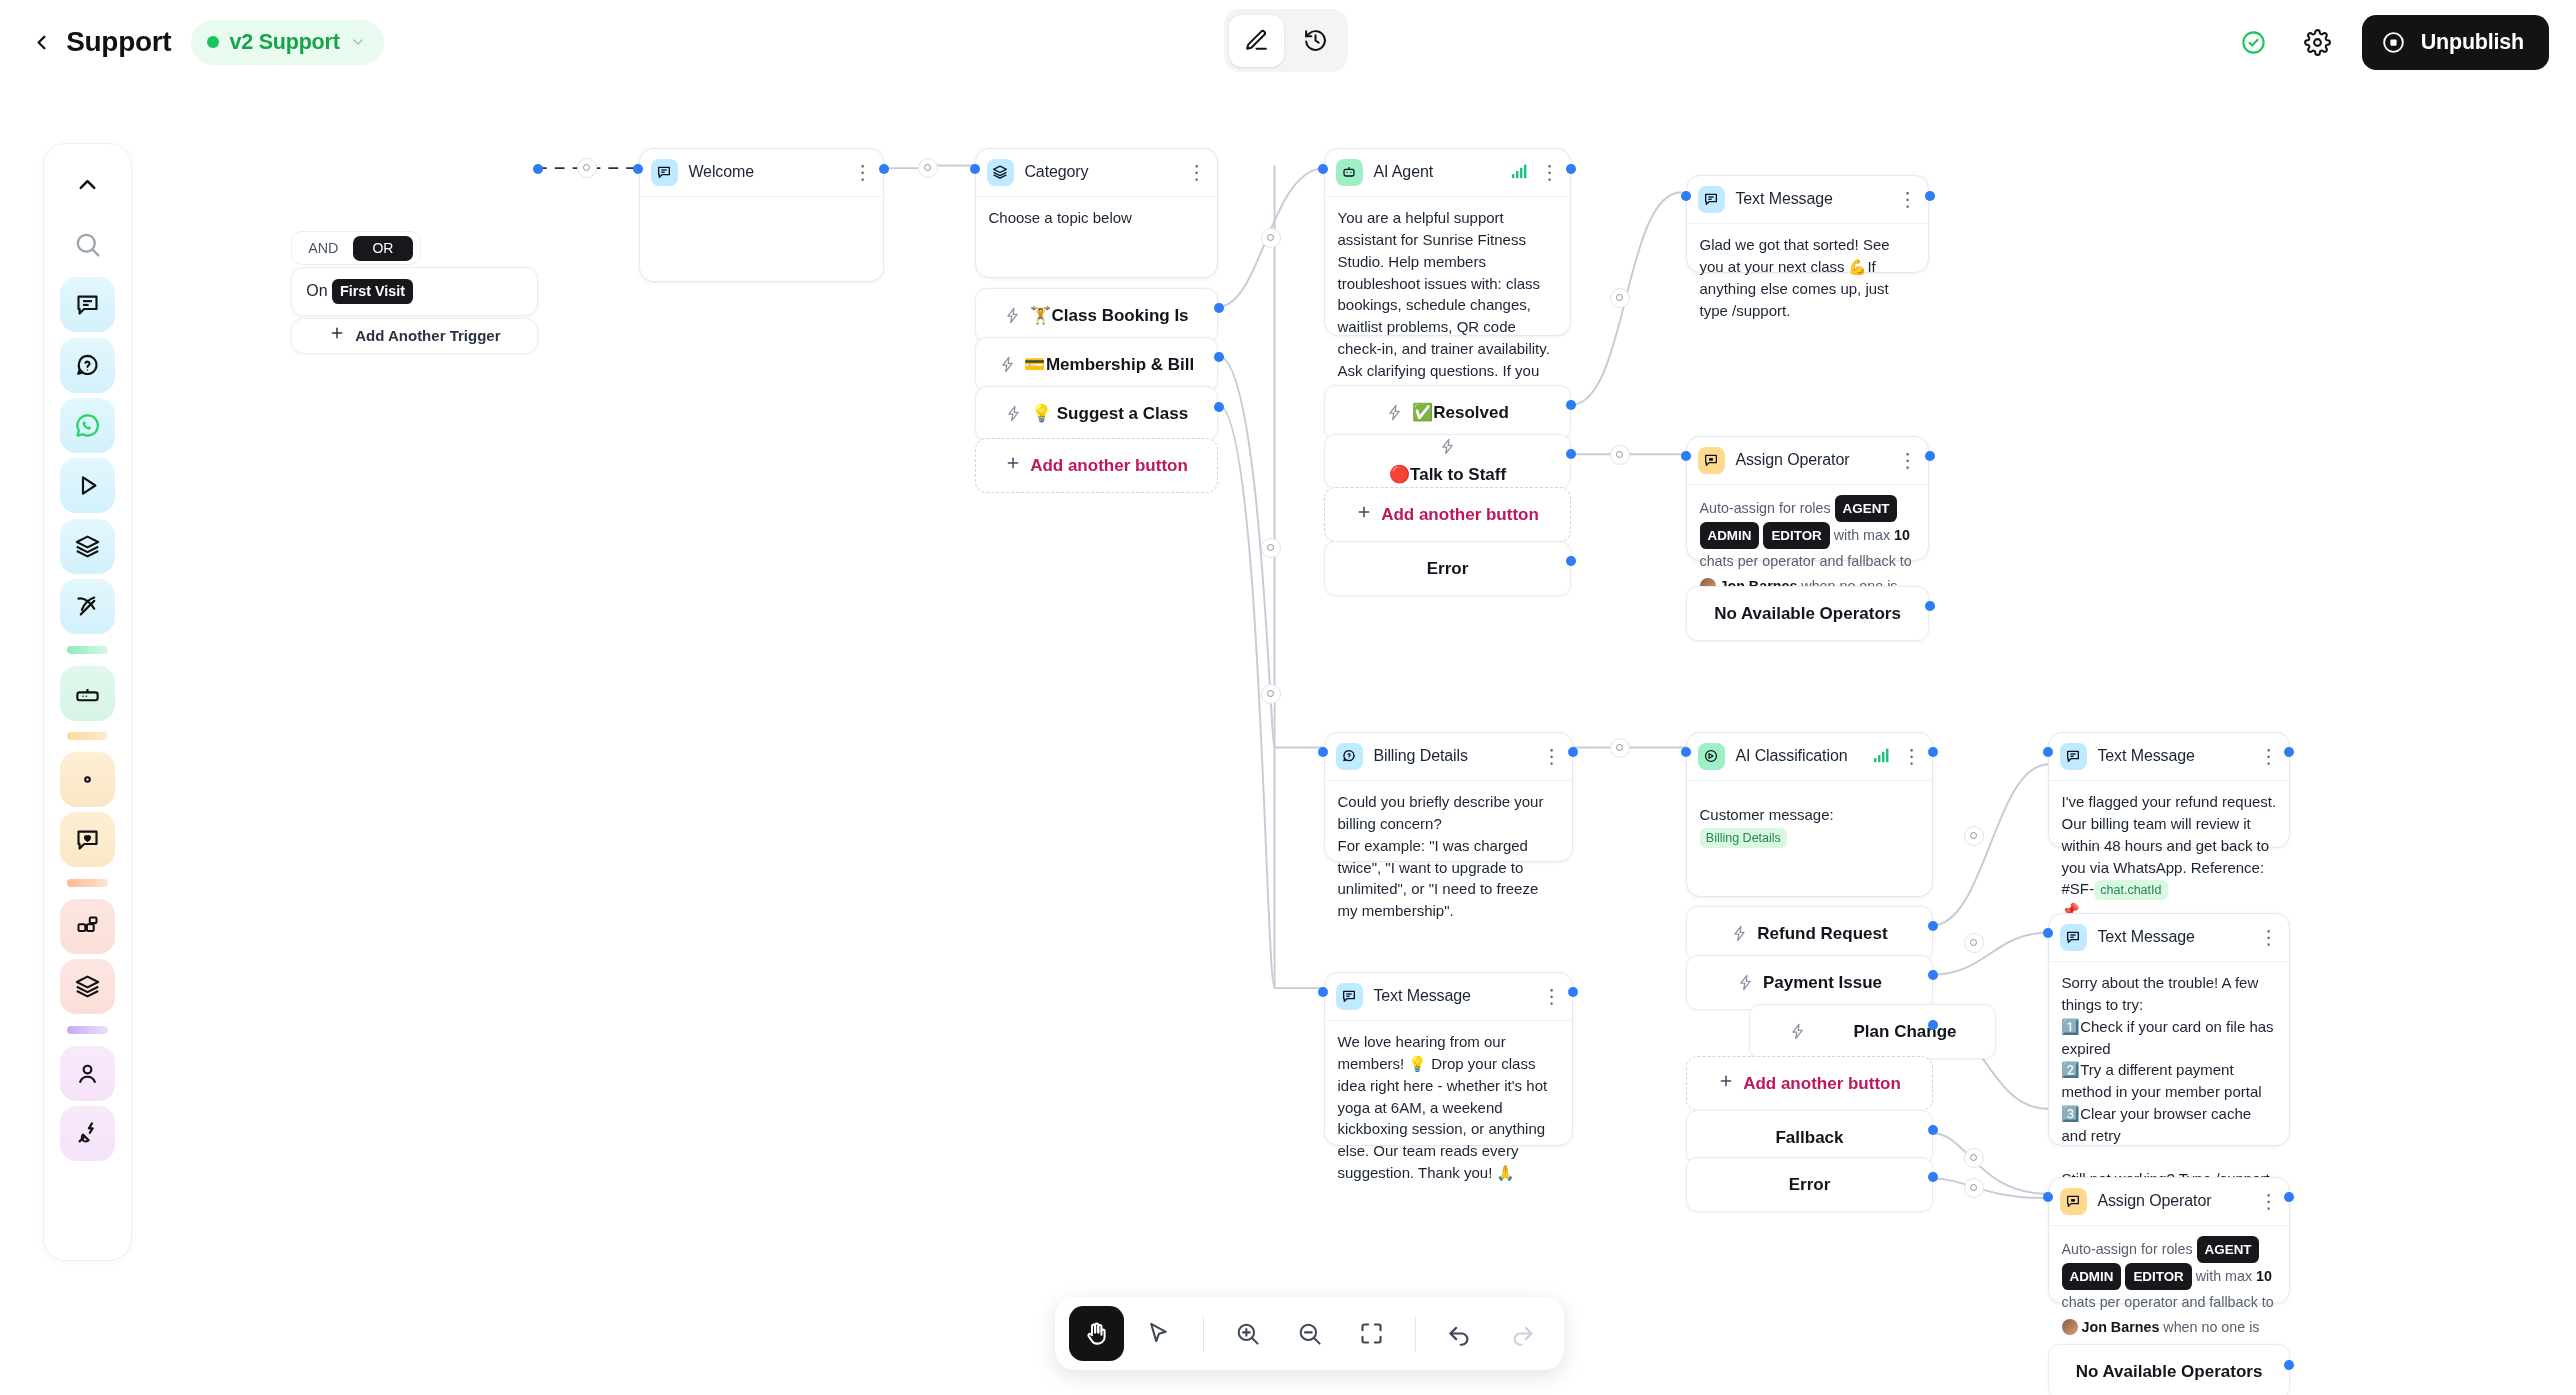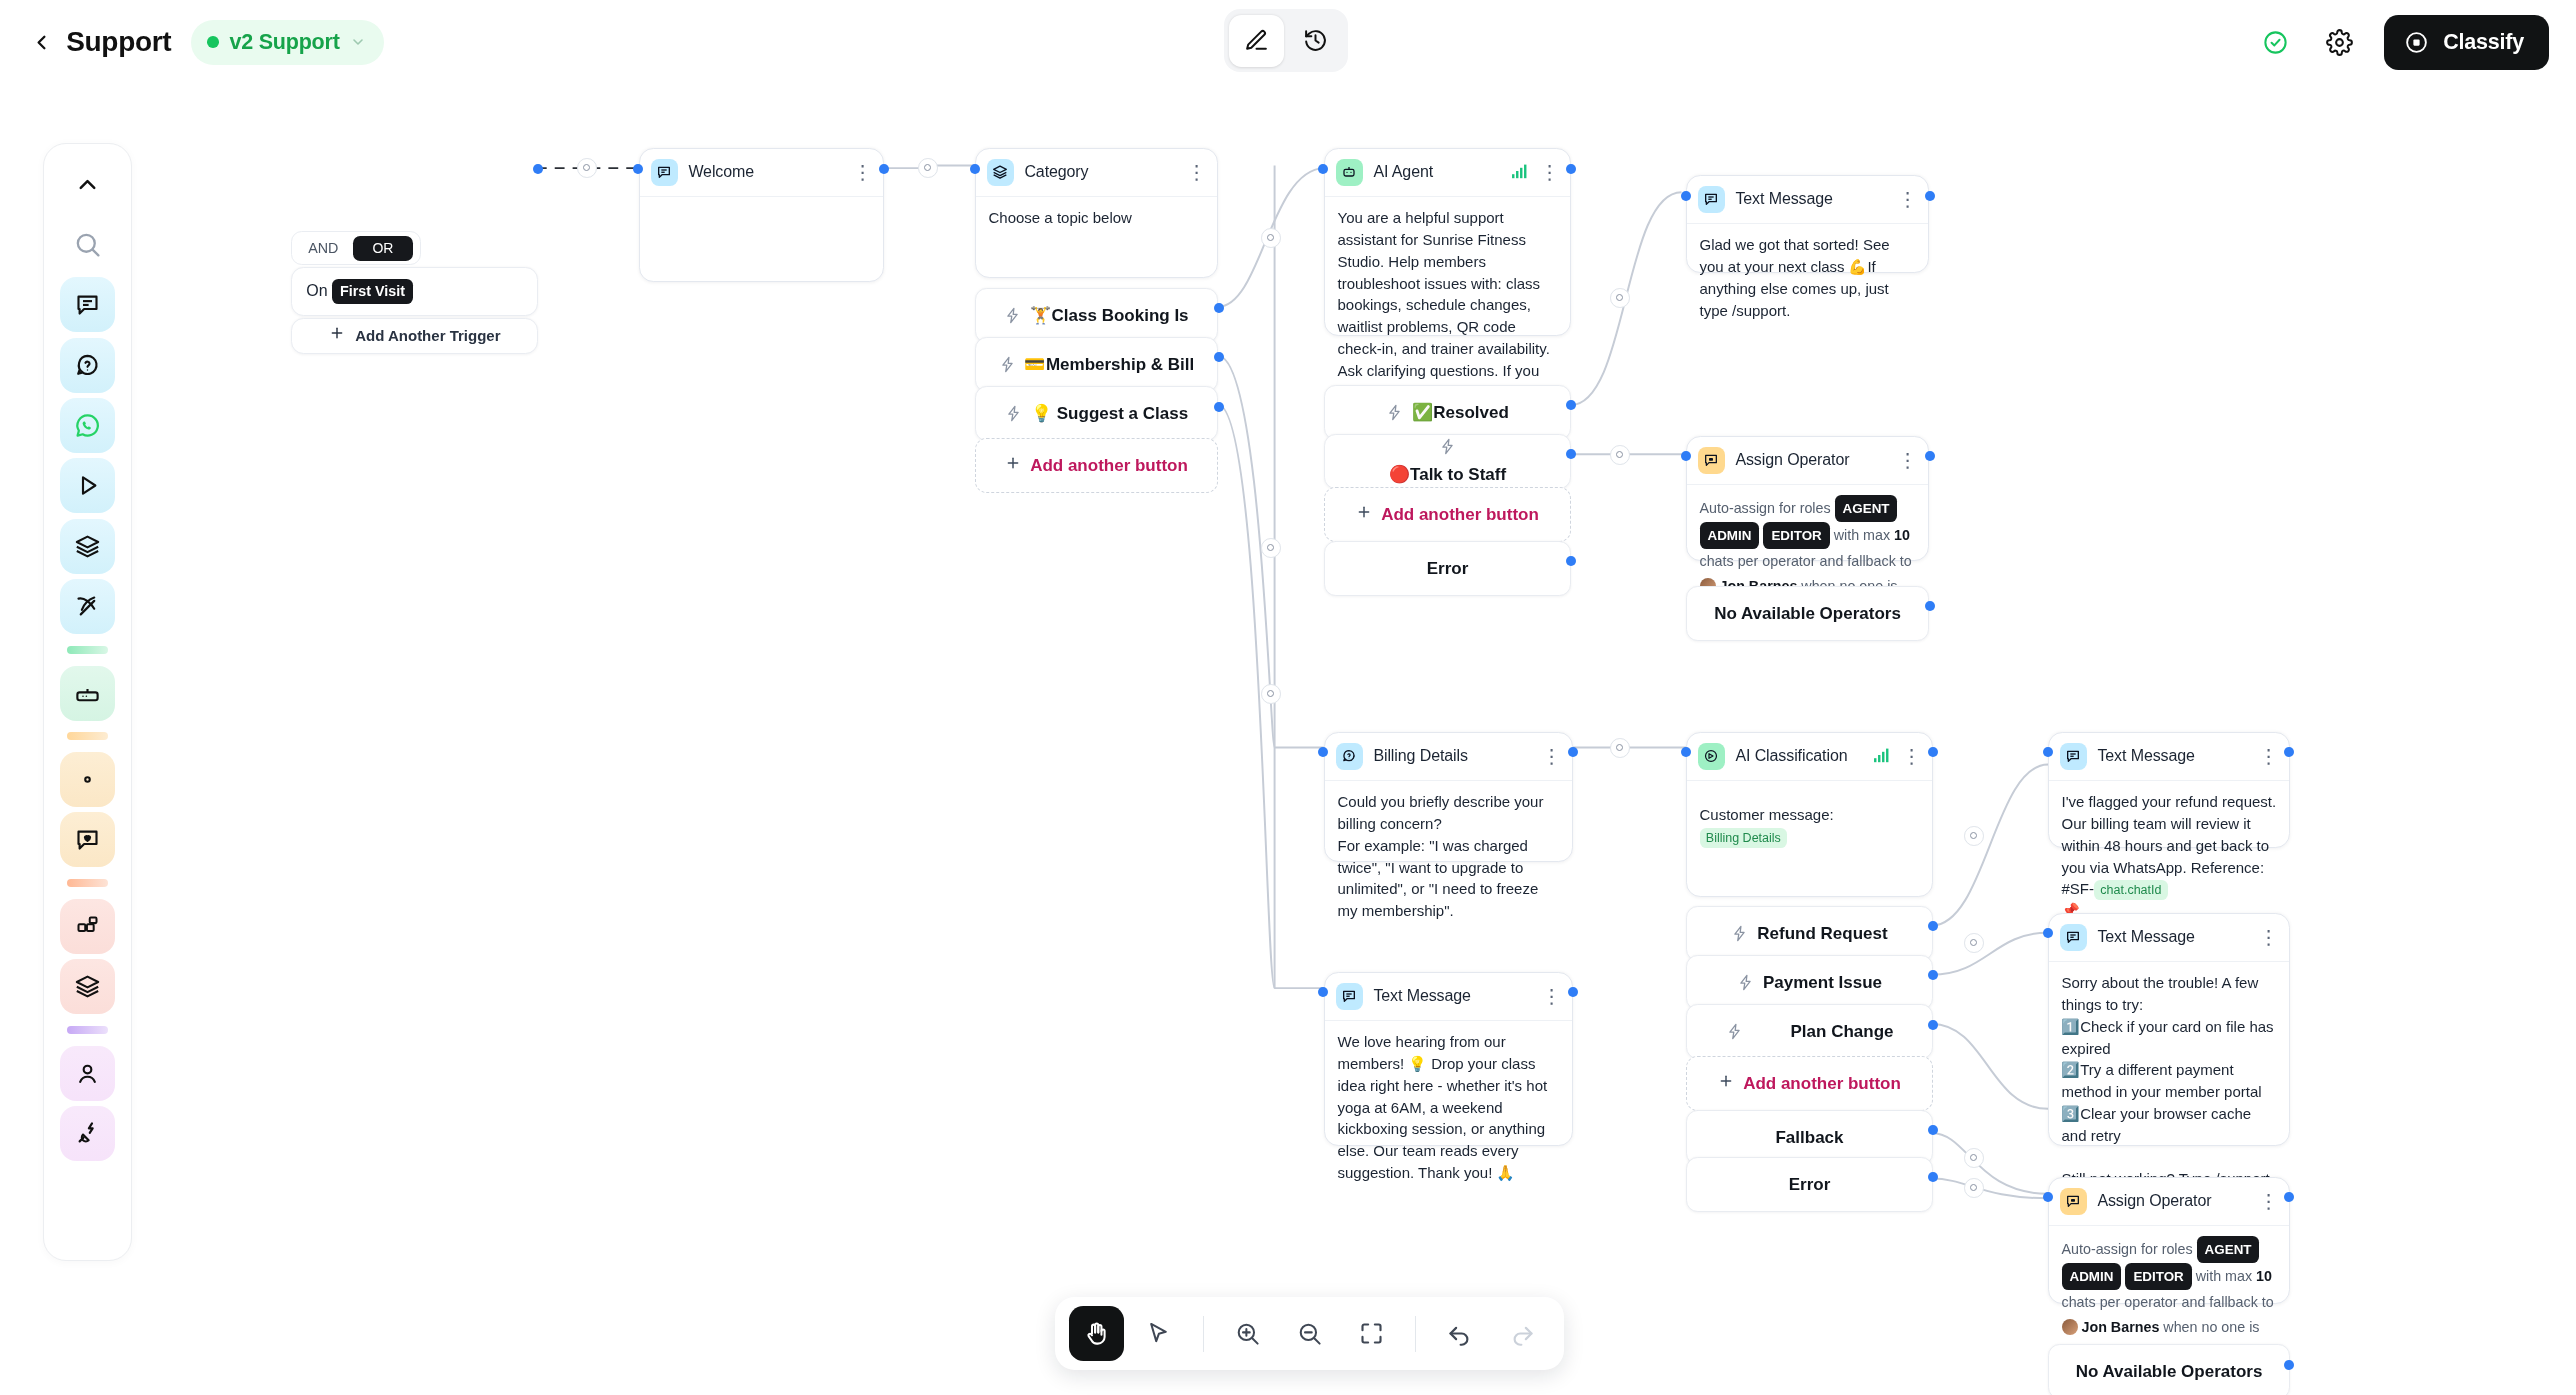--- a/index.html
+++ b/index.html
@@ -196,21 +196,21 @@
       <svg width="27" height="27" viewBox="0 0 24 24" fill="none" stroke="#111" stroke-width="1.8" stroke-linecap="round" stroke-linejoin="round">
           <circle cx="12" cy="12" r="3"></circle>
           <path d="M19.4 15a1.65 1.65 0 0 0 .33 1.82l.06.06a2 2 0 1 1-2.83 2.83l-.06-.06a1.65 1.65 0 0 0-1.82-.33 1.65 1.65 0 0 0-1 1.51V21a2 2 0 1 1-4 0v-.09A1.65 1.65 0 0 0 9 19.4a1.65 1.65 0 0 0-1.82.33l-.06.06a2 2 0 1 1-2.83-2.83l.06-.06a1.65 1.65 0 0 0 .33-1.82 1.65 1.65 0 0 0-1.51-1H3a2 2 0 1 1 0-4h.09A1.65 1.65 0 0 0 4.6 9a1.65 1.65 0 0 0-.33-1.82l-.06-.06a2 2 0 1 1 2.83-2.83l.06.06A1.65 1.65 0 0 0 9 4.6a1.65 1.65 0 0 0 1-1.51V3a2 2 0 1 1 4 0v.09a1.65 1.65 0 0 0 1 1.51 1.65 1.65 0 0 0 1.82-.33l.06-.06a2 2 0 1 1 2.83 2.83l-.06.06A1.65 1.65 0 0 0 19.4 9a1.65 1.65 0 0 0 1.51 1H21a2 2 0 1 1 0 4h-.09a1.65 1.65 0 0 0-1.51 1Z"></path>
         </svg>
     </div>
     <div class="unpublish-btn">
       <svg width="25" height="25" viewBox="0 0 24 24" fill="none" stroke="#fff" stroke-width="1.8">
           <circle cx="12" cy="12" r="9"></circle>
           <rect x="9" y="9" width="6" height="6" rx="1" fill="#fff" stroke="none"></rect>
         </svg>
-      <span>Classify</span>
+      <span>Unpublish</span>
     </div>
   </div>
 </div>
 
 <div class="rail">
   <div class="rail-btn">
     <svg width="27" height="27" viewBox="0 0 24 24" fill="none" stroke="#111" stroke-width="2.2" stroke-linecap="round" stroke-linejoin="round">
         <polyline points="6 15 12 9 18 15"></polyline>
       </svg>
   </div>
@@ -653,21 +653,21 @@
   <div class="opt" style="left:1686px; top:955px; width:247px;">
     <span class="bolt">
         <svg width="17" height="17" viewBox="0 0 24 24" fill="none" stroke="currentColor" stroke-width="1.8" stroke-linejoin="round">
           <polygon points="14,2 5.5,13 11,13 9.5,22 18.5,10.5 13,10.5"></polygon>
         </svg>
       </span>
     <span>Payment Issue</span>
   </div>
   <div class="port" style="left:1928px; top:970px;"></div>
 
-  <div class="opt" style="left:1686px; top:1004px; width:247px;gap:48px;">
+  <div class="opt" style="left:1749px; top:1004px; width:247px;gap:48px;">
     <span class="bolt">
         <svg width="17" height="17" viewBox="0 0 24 24" fill="none" stroke="currentColor" stroke-width="1.8" stroke-linejoin="round">
           <polygon points="14,2 5.5,13 11,13 9.5,22 18.5,10.5 13,10.5"></polygon>
         </svg>
       </span>
     <span>Plan Change</span>
   </div>
   <div class="port" style="left:1928px; top:1020px;"></div>
 
   <div class="opt dashed" style="left:1686px; top:1056px; width:247px;">

